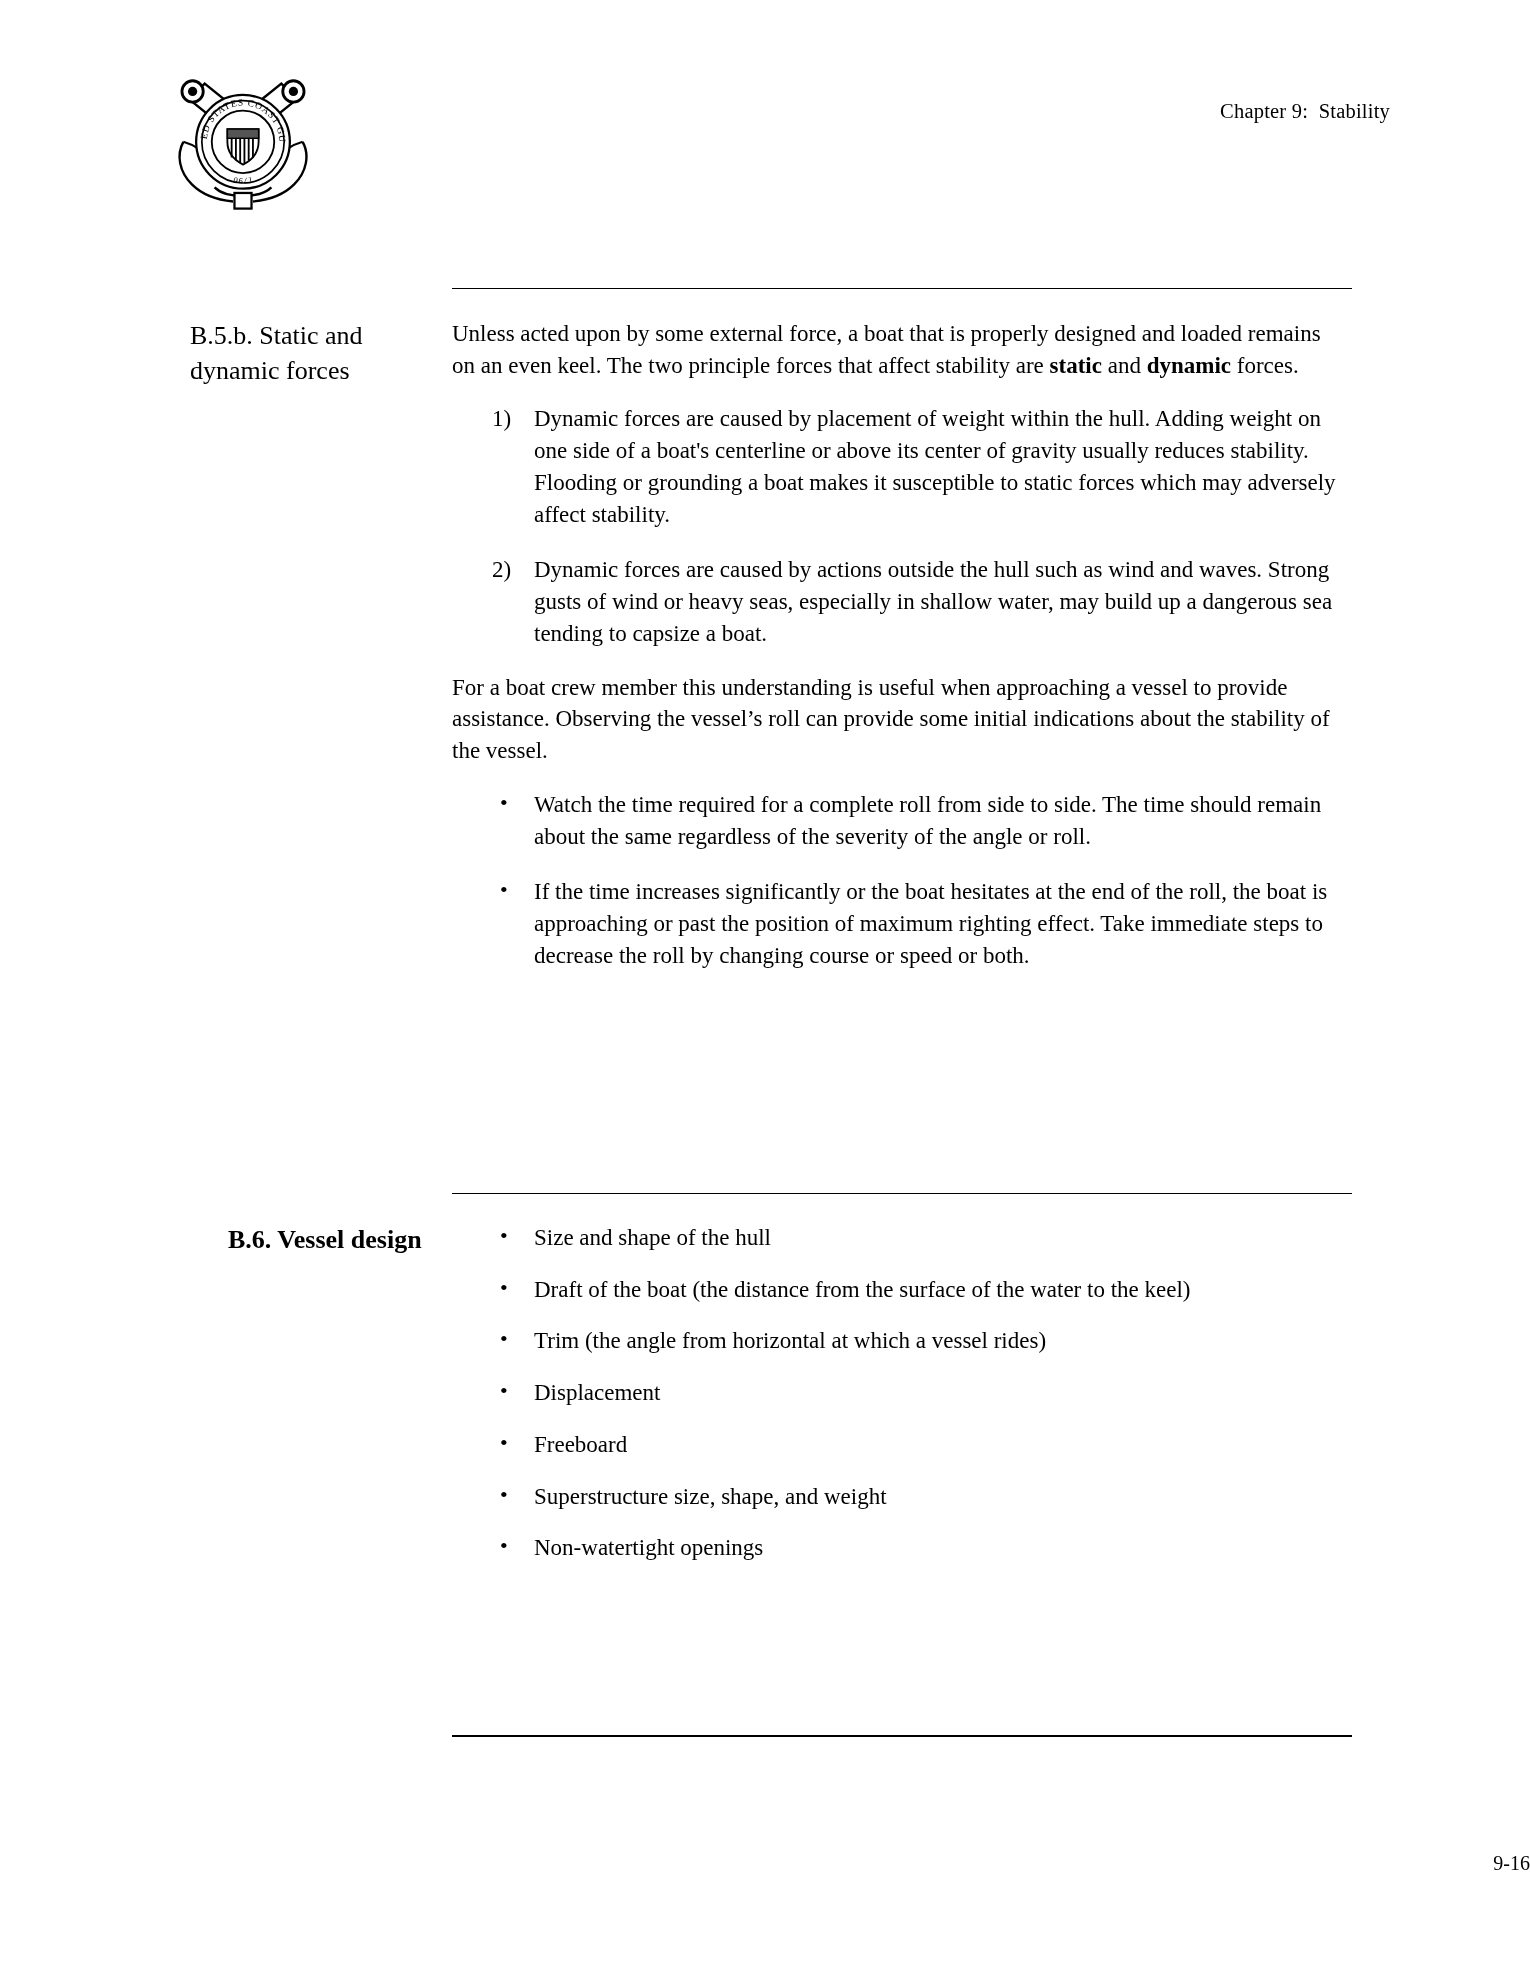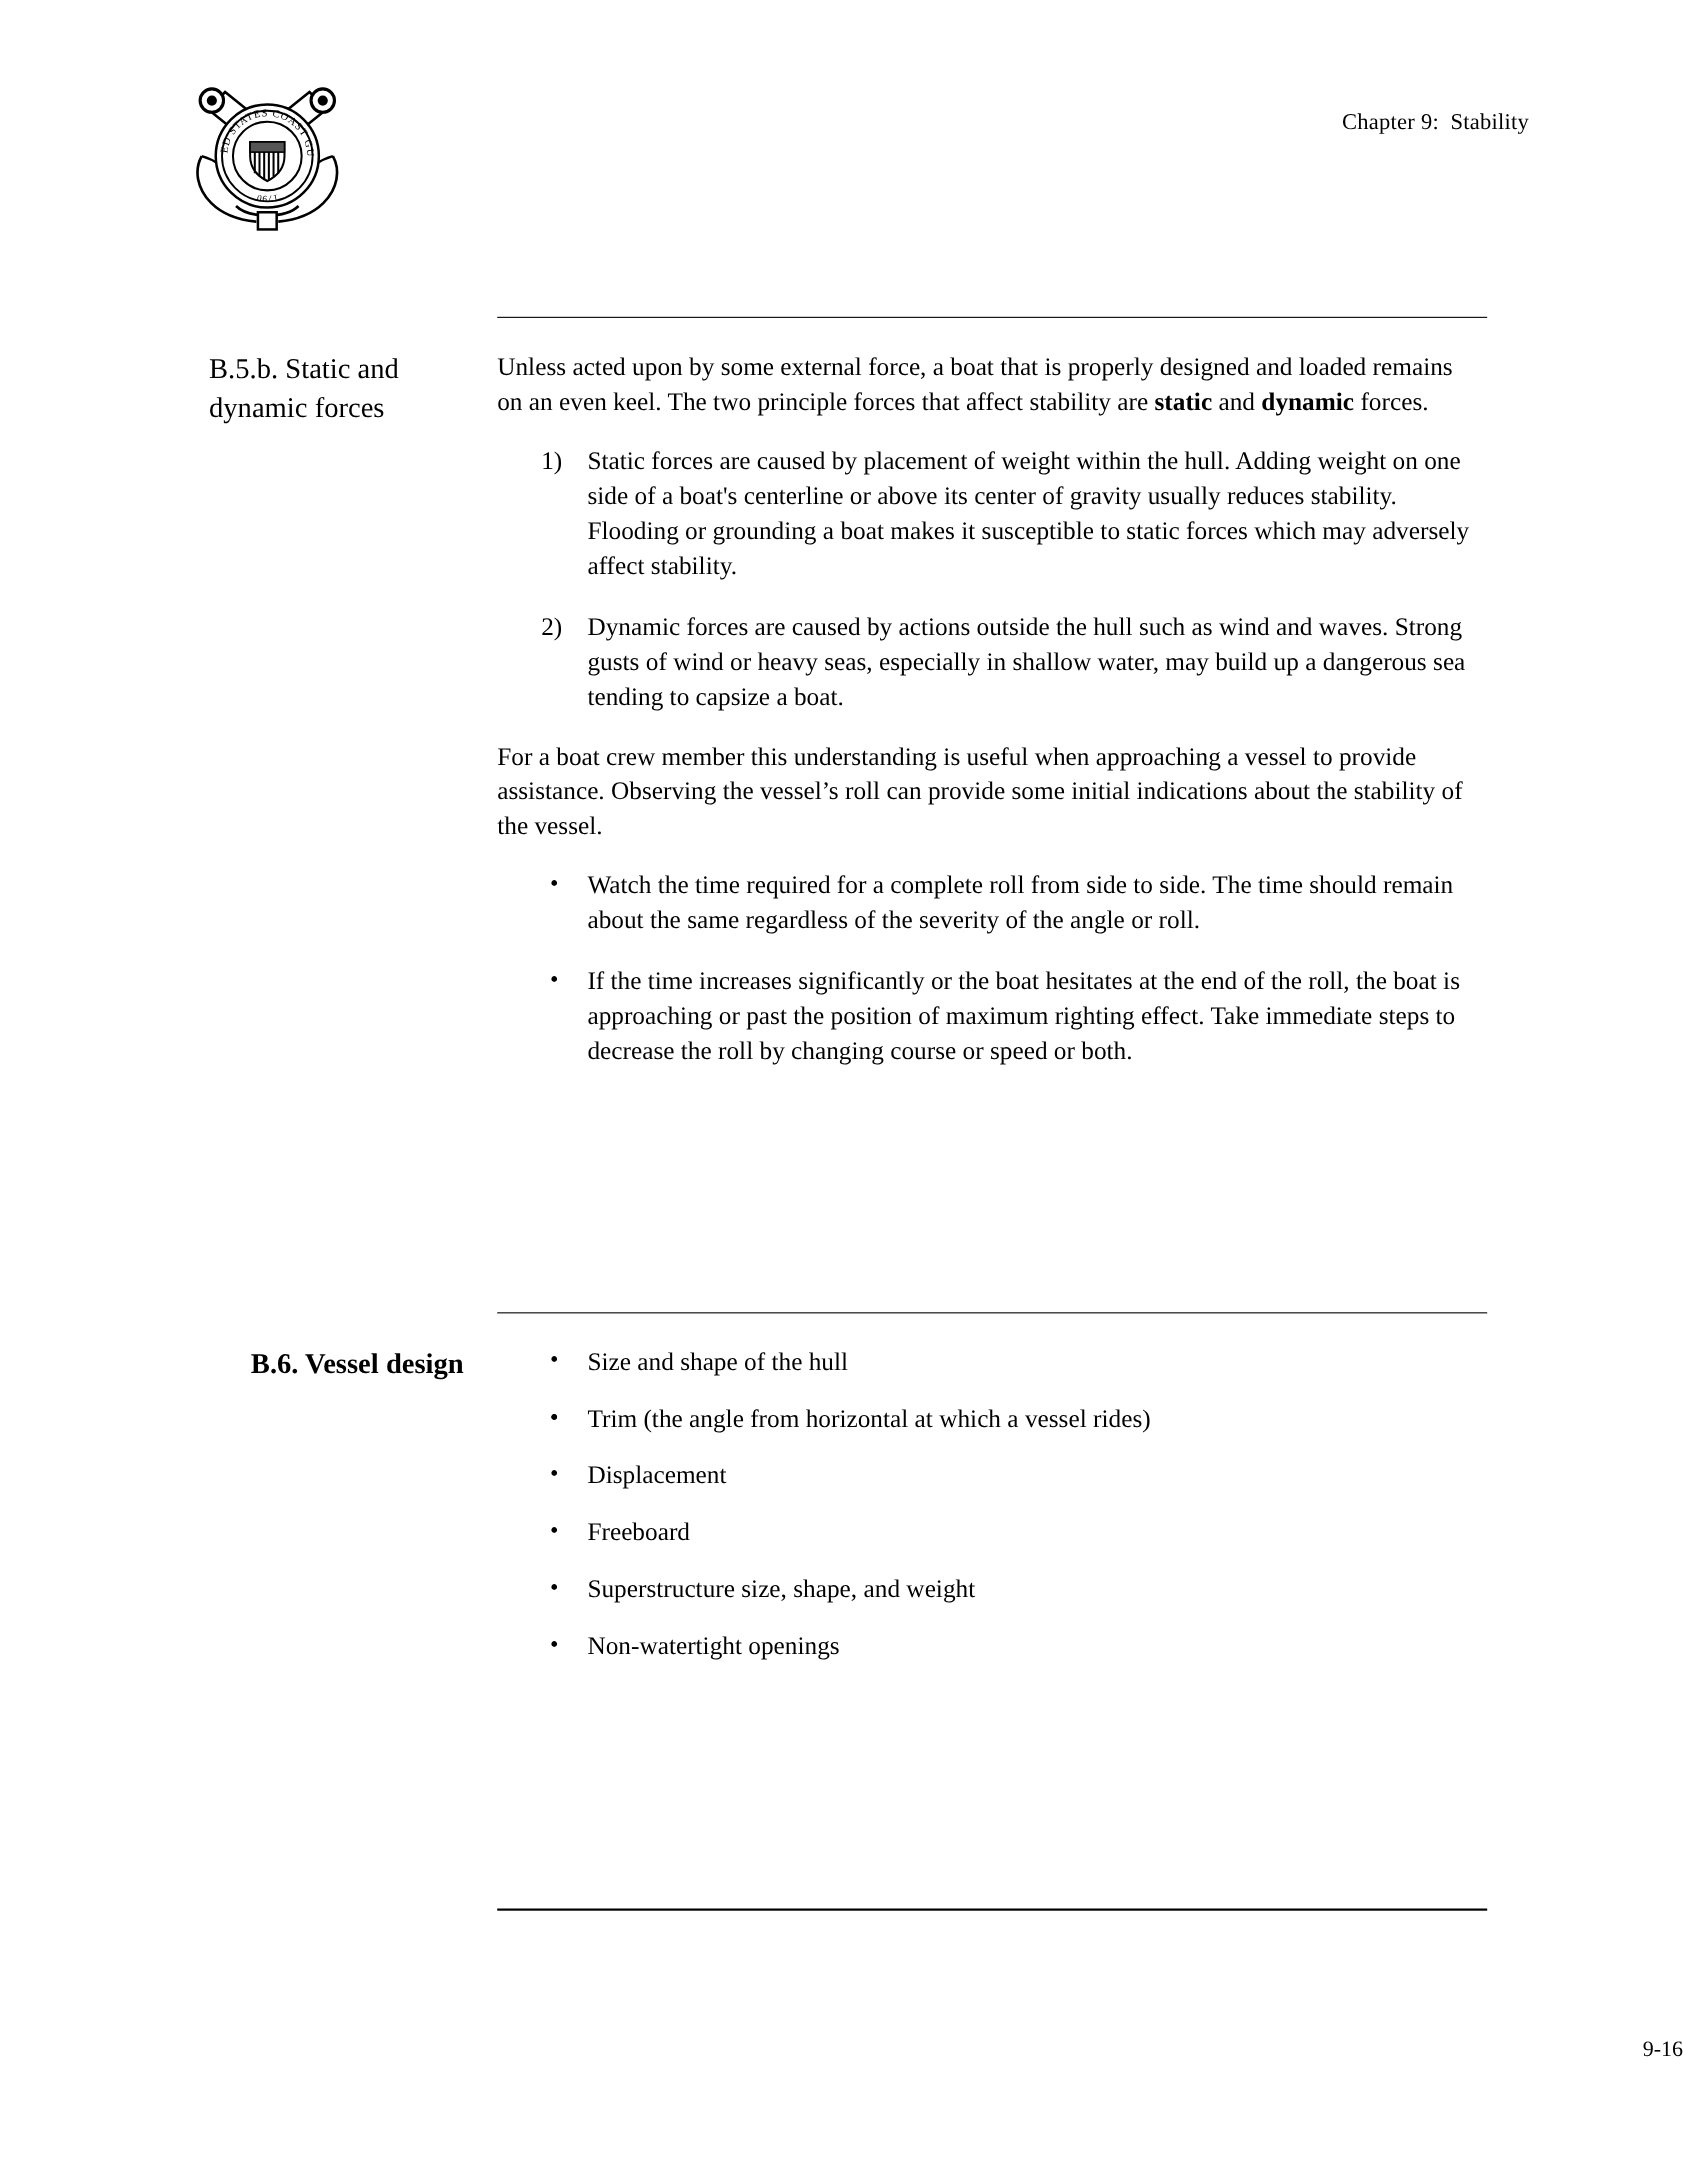--- a/index.html
+++ b/index.html
@@ -205,21 +205,21 @@
   <div class="section" style="top:318px;">
     <div class="sec-label">B.5.b.  Static and dynamic forces</div>
 
     <div class="sec-body">
 
       <p class="para"><span>Unless acted upon by some external force, a boat that is properly designed and loaded remains on an even keel. The two principle forces that affect stability are </span><b class="strong">static</b><span> and </span><b class="strong">dynamic</b><span> forces.</span></p>
 
       <ol class="numlist">
         <li>
           <span class="marker">1)</span>
-          <span>Static forces are caused by placement of weight within the hull. Adding weight on one side of a boat's centerline or above its center of gravity usually reduces stability. Flooding or grounding a boat makes it susceptible to static forces which may adversely affect stability.</span>
+          <span>Dynamic forces are caused by placement of weight within the hull. Adding weight on one side of a boat's centerline or above its center of gravity usually reduces stability. Flooding or grounding a boat makes it susceptible to static forces which may adversely affect stability.</span>
         </li>
         <li>
           <span class="marker">2)</span>
           <span>Dynamic forces are caused by actions outside the hull such as wind and waves. Strong gusts of wind or heavy seas, especially in shallow water, may build up a dangerous sea tending to capsize a boat.</span>
         </li>
       </ol>
 
       <p class="para">For a boat crew member this understanding is useful when approaching a vessel to provide assistance. Observing the vessel’s roll can provide some initial indications about the stability of the vessel.</p>
 
       <ul class="bullist">
@@ -244,20 +244,21 @@
     <div class="sec-body">
 
 
       <ul class="bullist spaced">
         <li>
           <span class="marker">•</span>
           <span>Size and shape of the hull</span>
         </li>
         <li>
           <span class="marker">•</span>
+          <span>Draft of the boat (the distance from the surface of the water to the keel)</span>
         </li>
         <li>
           <span class="marker">•</span>
           <span>Trim (the angle from horizontal at which a vessel rides)</span>
         </li>
         <li>
           <span class="marker">•</span>
           <span>Displacement</span>
         </li>
         <li>

